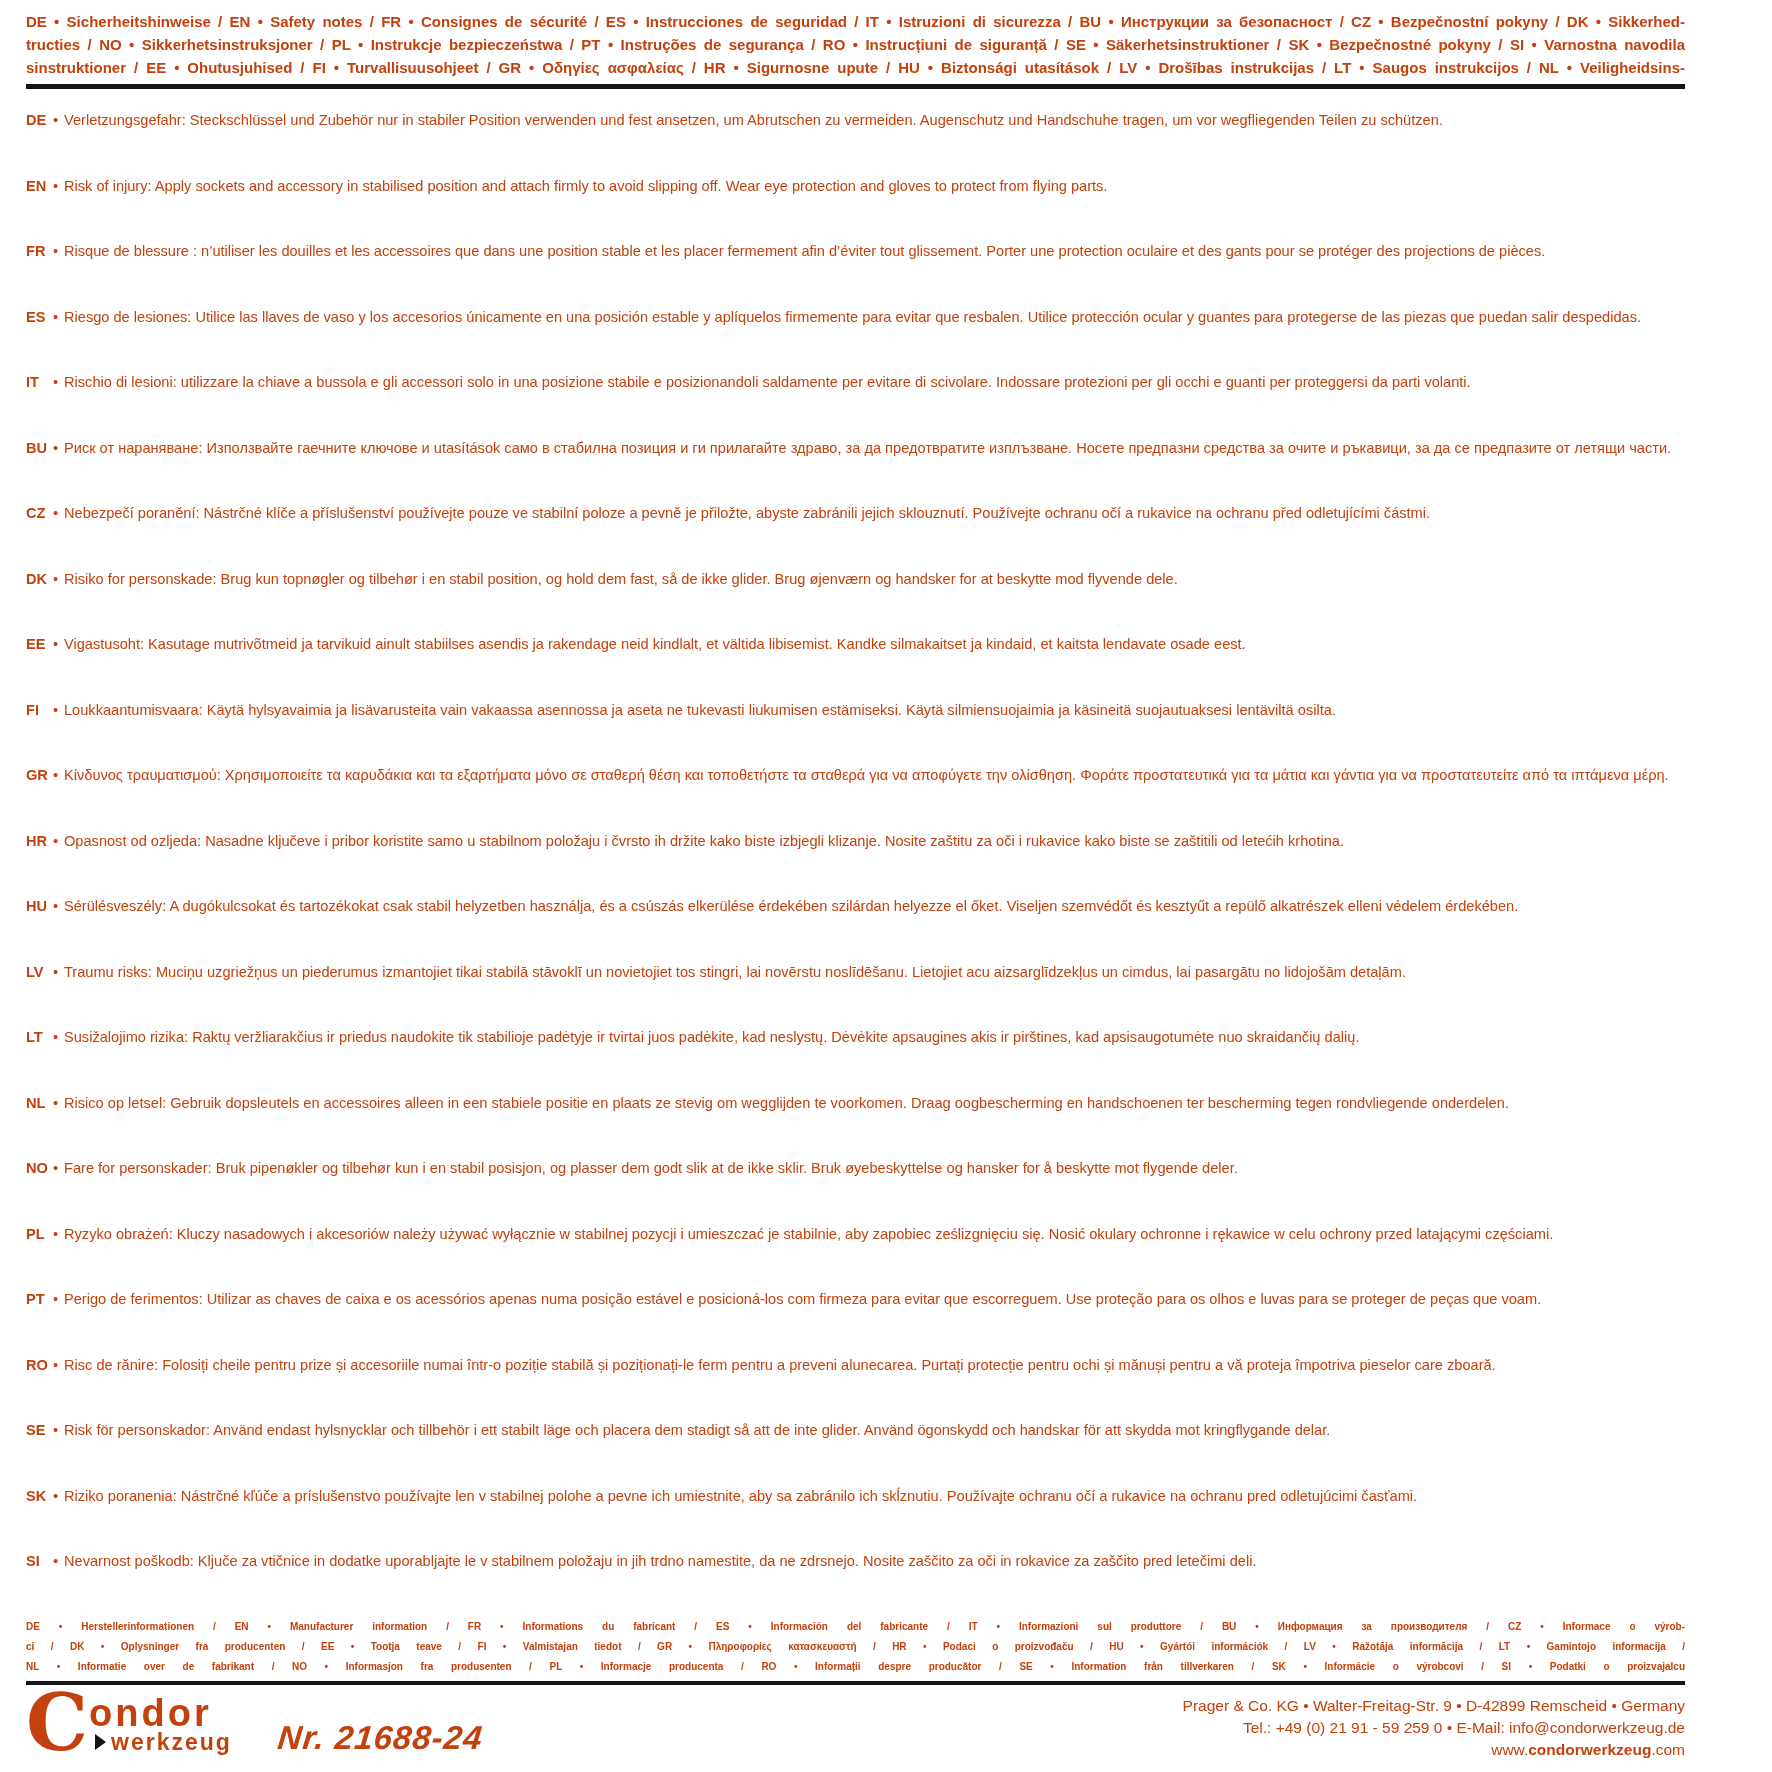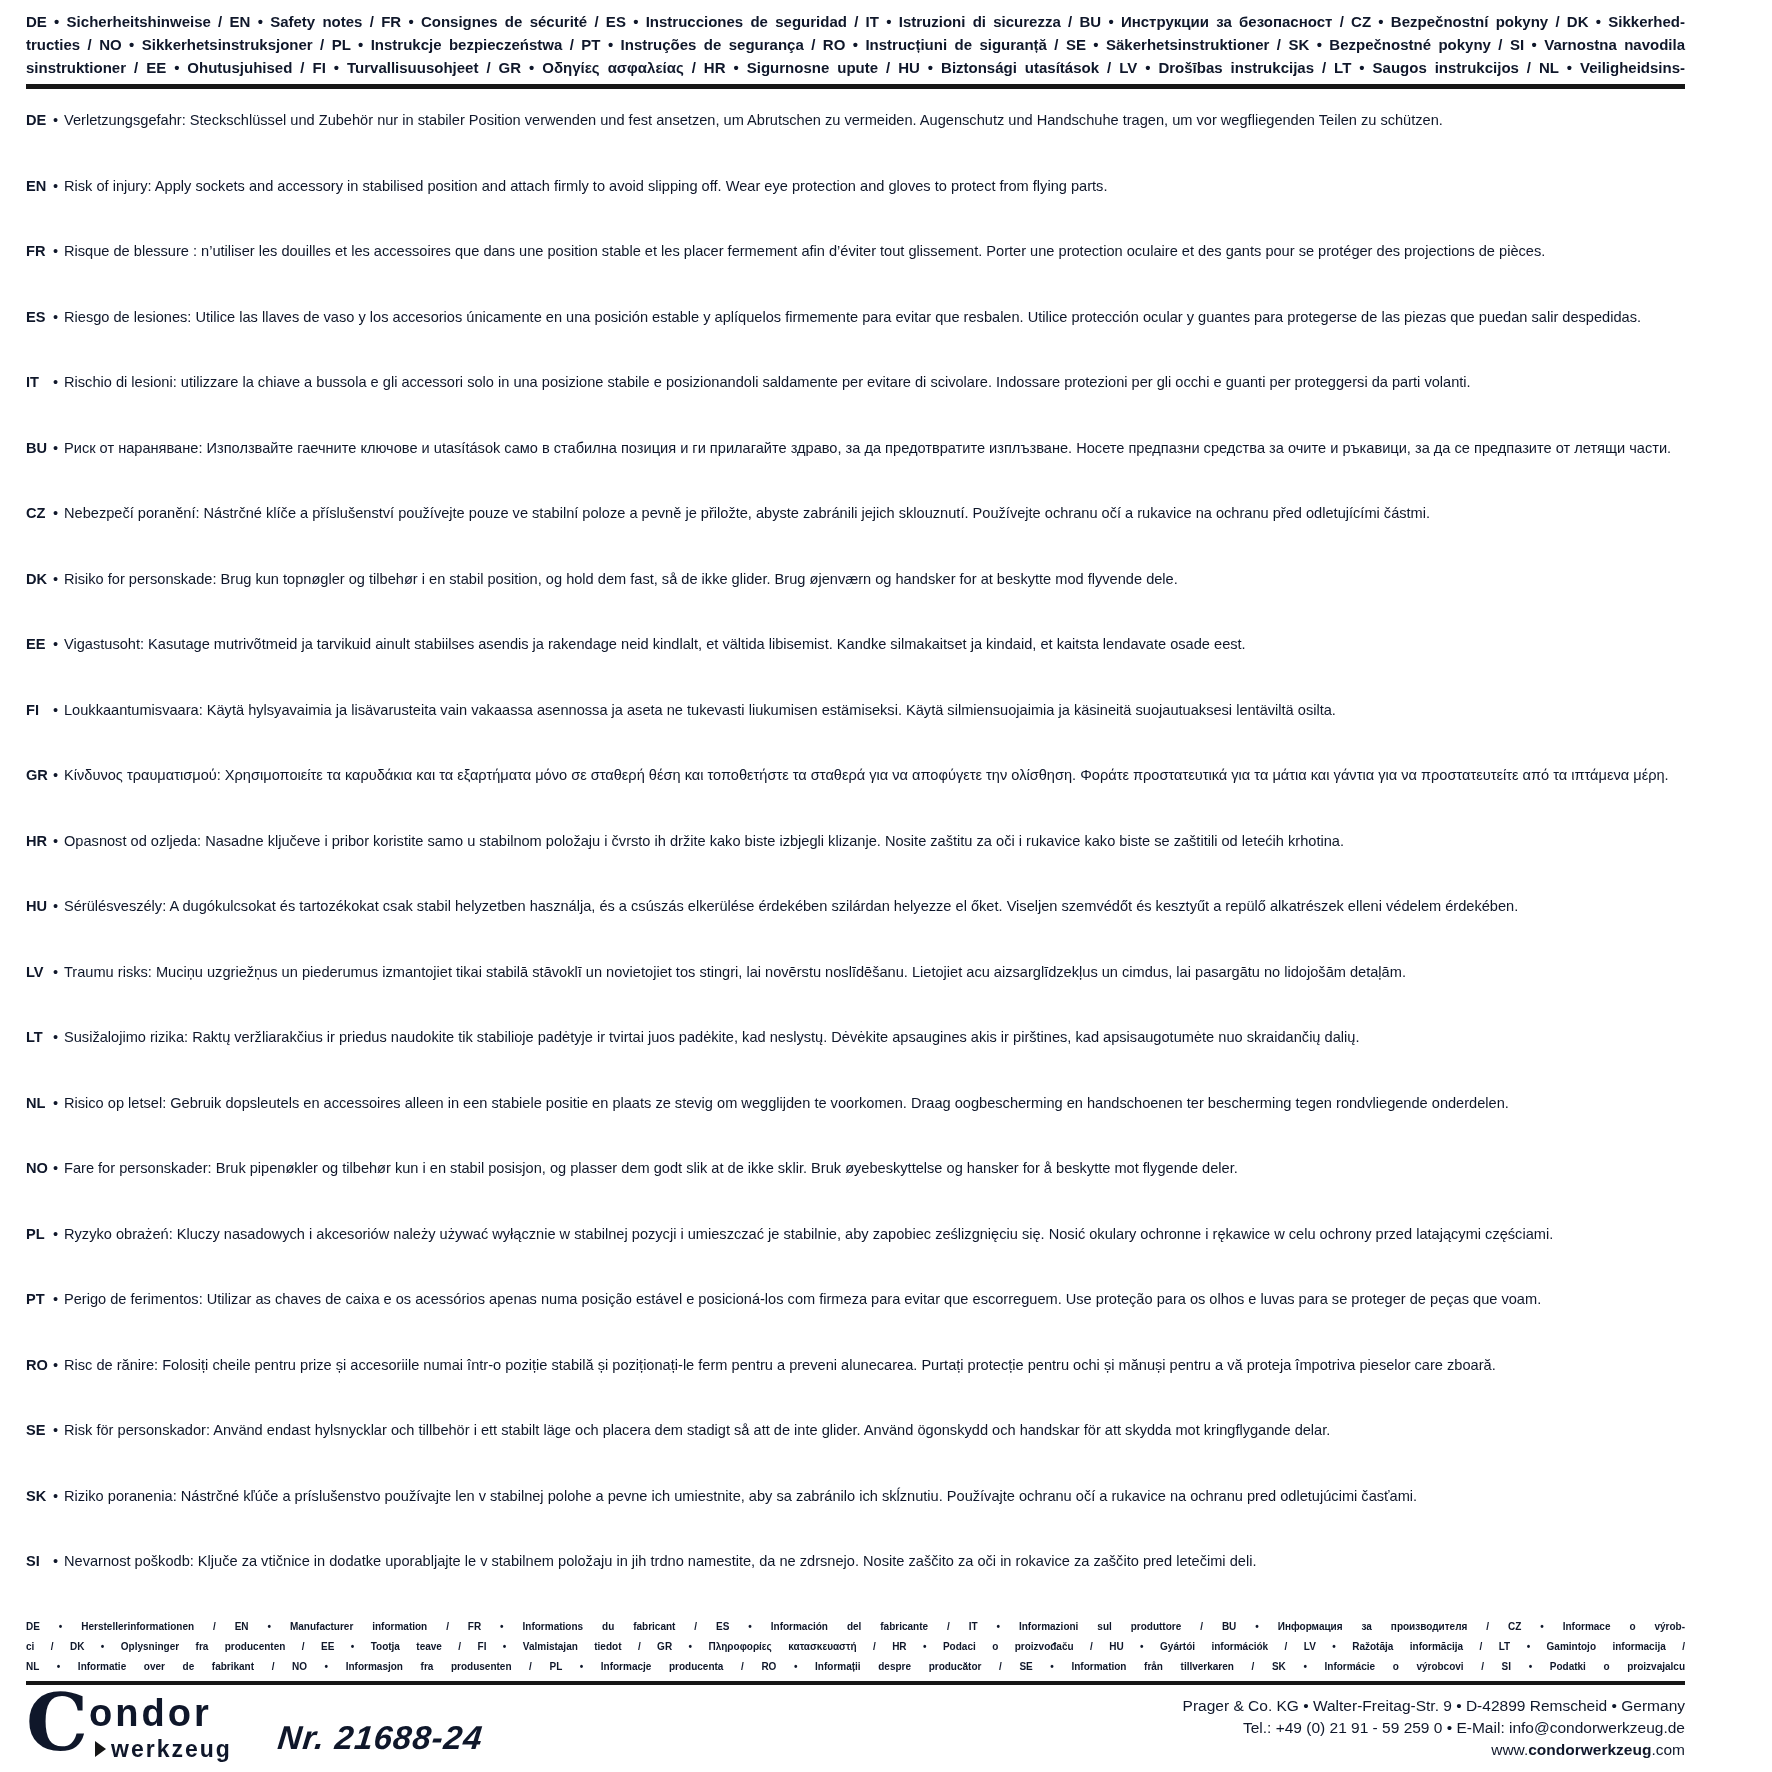--- a/index.html
+++ b/index.html
@@ -2,21 +2,21 @@
 <html><head>
 <meta charset="utf-8">
 <style>
   html,body { margin:0; padding:0; background:#ffffff; }
   .page {
     position:relative;
     width:1711px; height:1772px;
     box-sizing:border-box;
     padding:10px 26px 0 26px;
     background:#ffffff;
-    color:#0f172a;
+    color:#c2410c;
     font-family:"Liberation Sans", sans-serif;
     overflow:hidden;
   }
   
   .hdr-line {
     font-weight:bold;
     font-size:15px;
     line-height:23px;
     text-align:justify;
     text-align-last:justify;
@@ -44,21 +44,21 @@
   .logo { display:flex; align-items:flex-start; }
   .logo-c {
     font-family:"DejaVu Serif", serif;
     font-weight:bold;
     font-size:78px;
     line-height:60px;
     letter-spacing:-2px;
   }
   .logo-col { margin-left:3px; margin-top:4px; }
   .logo-ondor { font-weight:bold; font-size:38px; line-height:32px; letter-spacing:3px; }
-  .logo-sub-row { display:flex; align-items:center; margin-top:8px; margin-left:6px;text-align:center; }
+  .logo-sub-row { display:flex; align-items:center; margin-top:1px; margin-left:6px;text-align:center; }
   .logo-tri {
     width:0; height:0;
     border-left:11px solid #161616;
     border-top:8px solid transparent;
     border-bottom:8px solid transparent;
     margin-right:5px;
   }
   .logo-werkzeug { font-weight:bold; font-size:23px; line-height:24px; letter-spacing:2px; }
   .part-number {
     font-weight:bold; font-style:italic;

